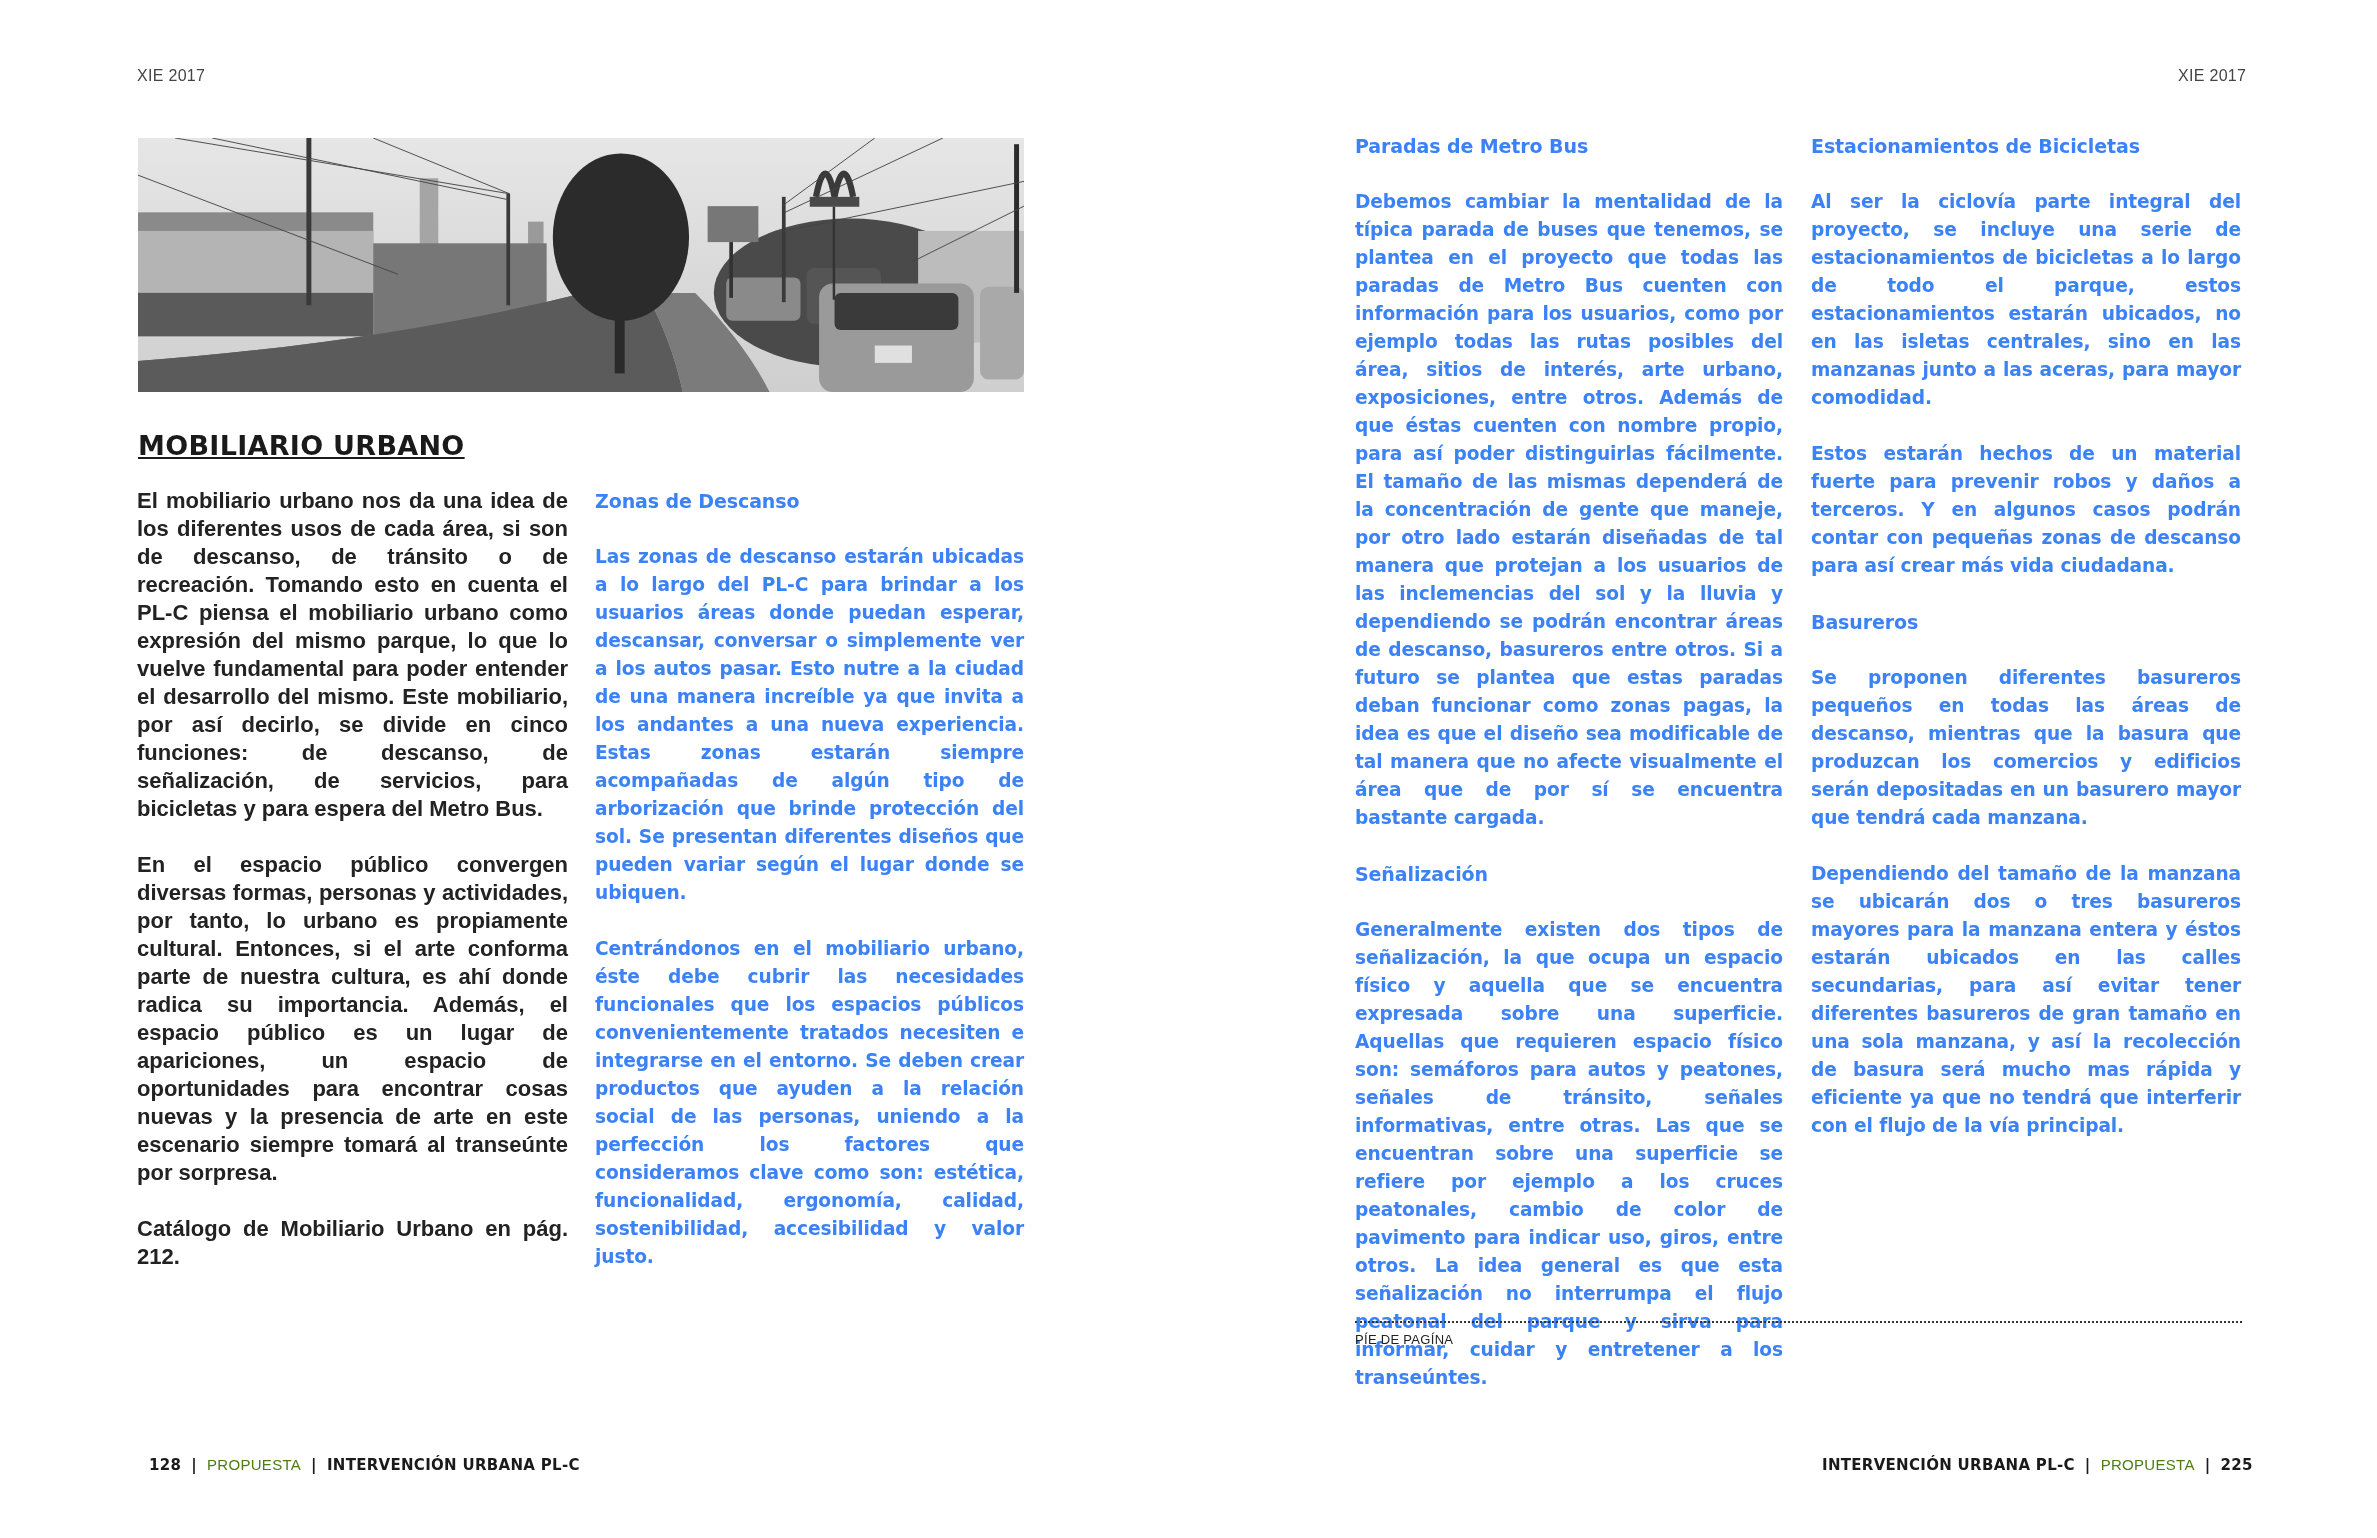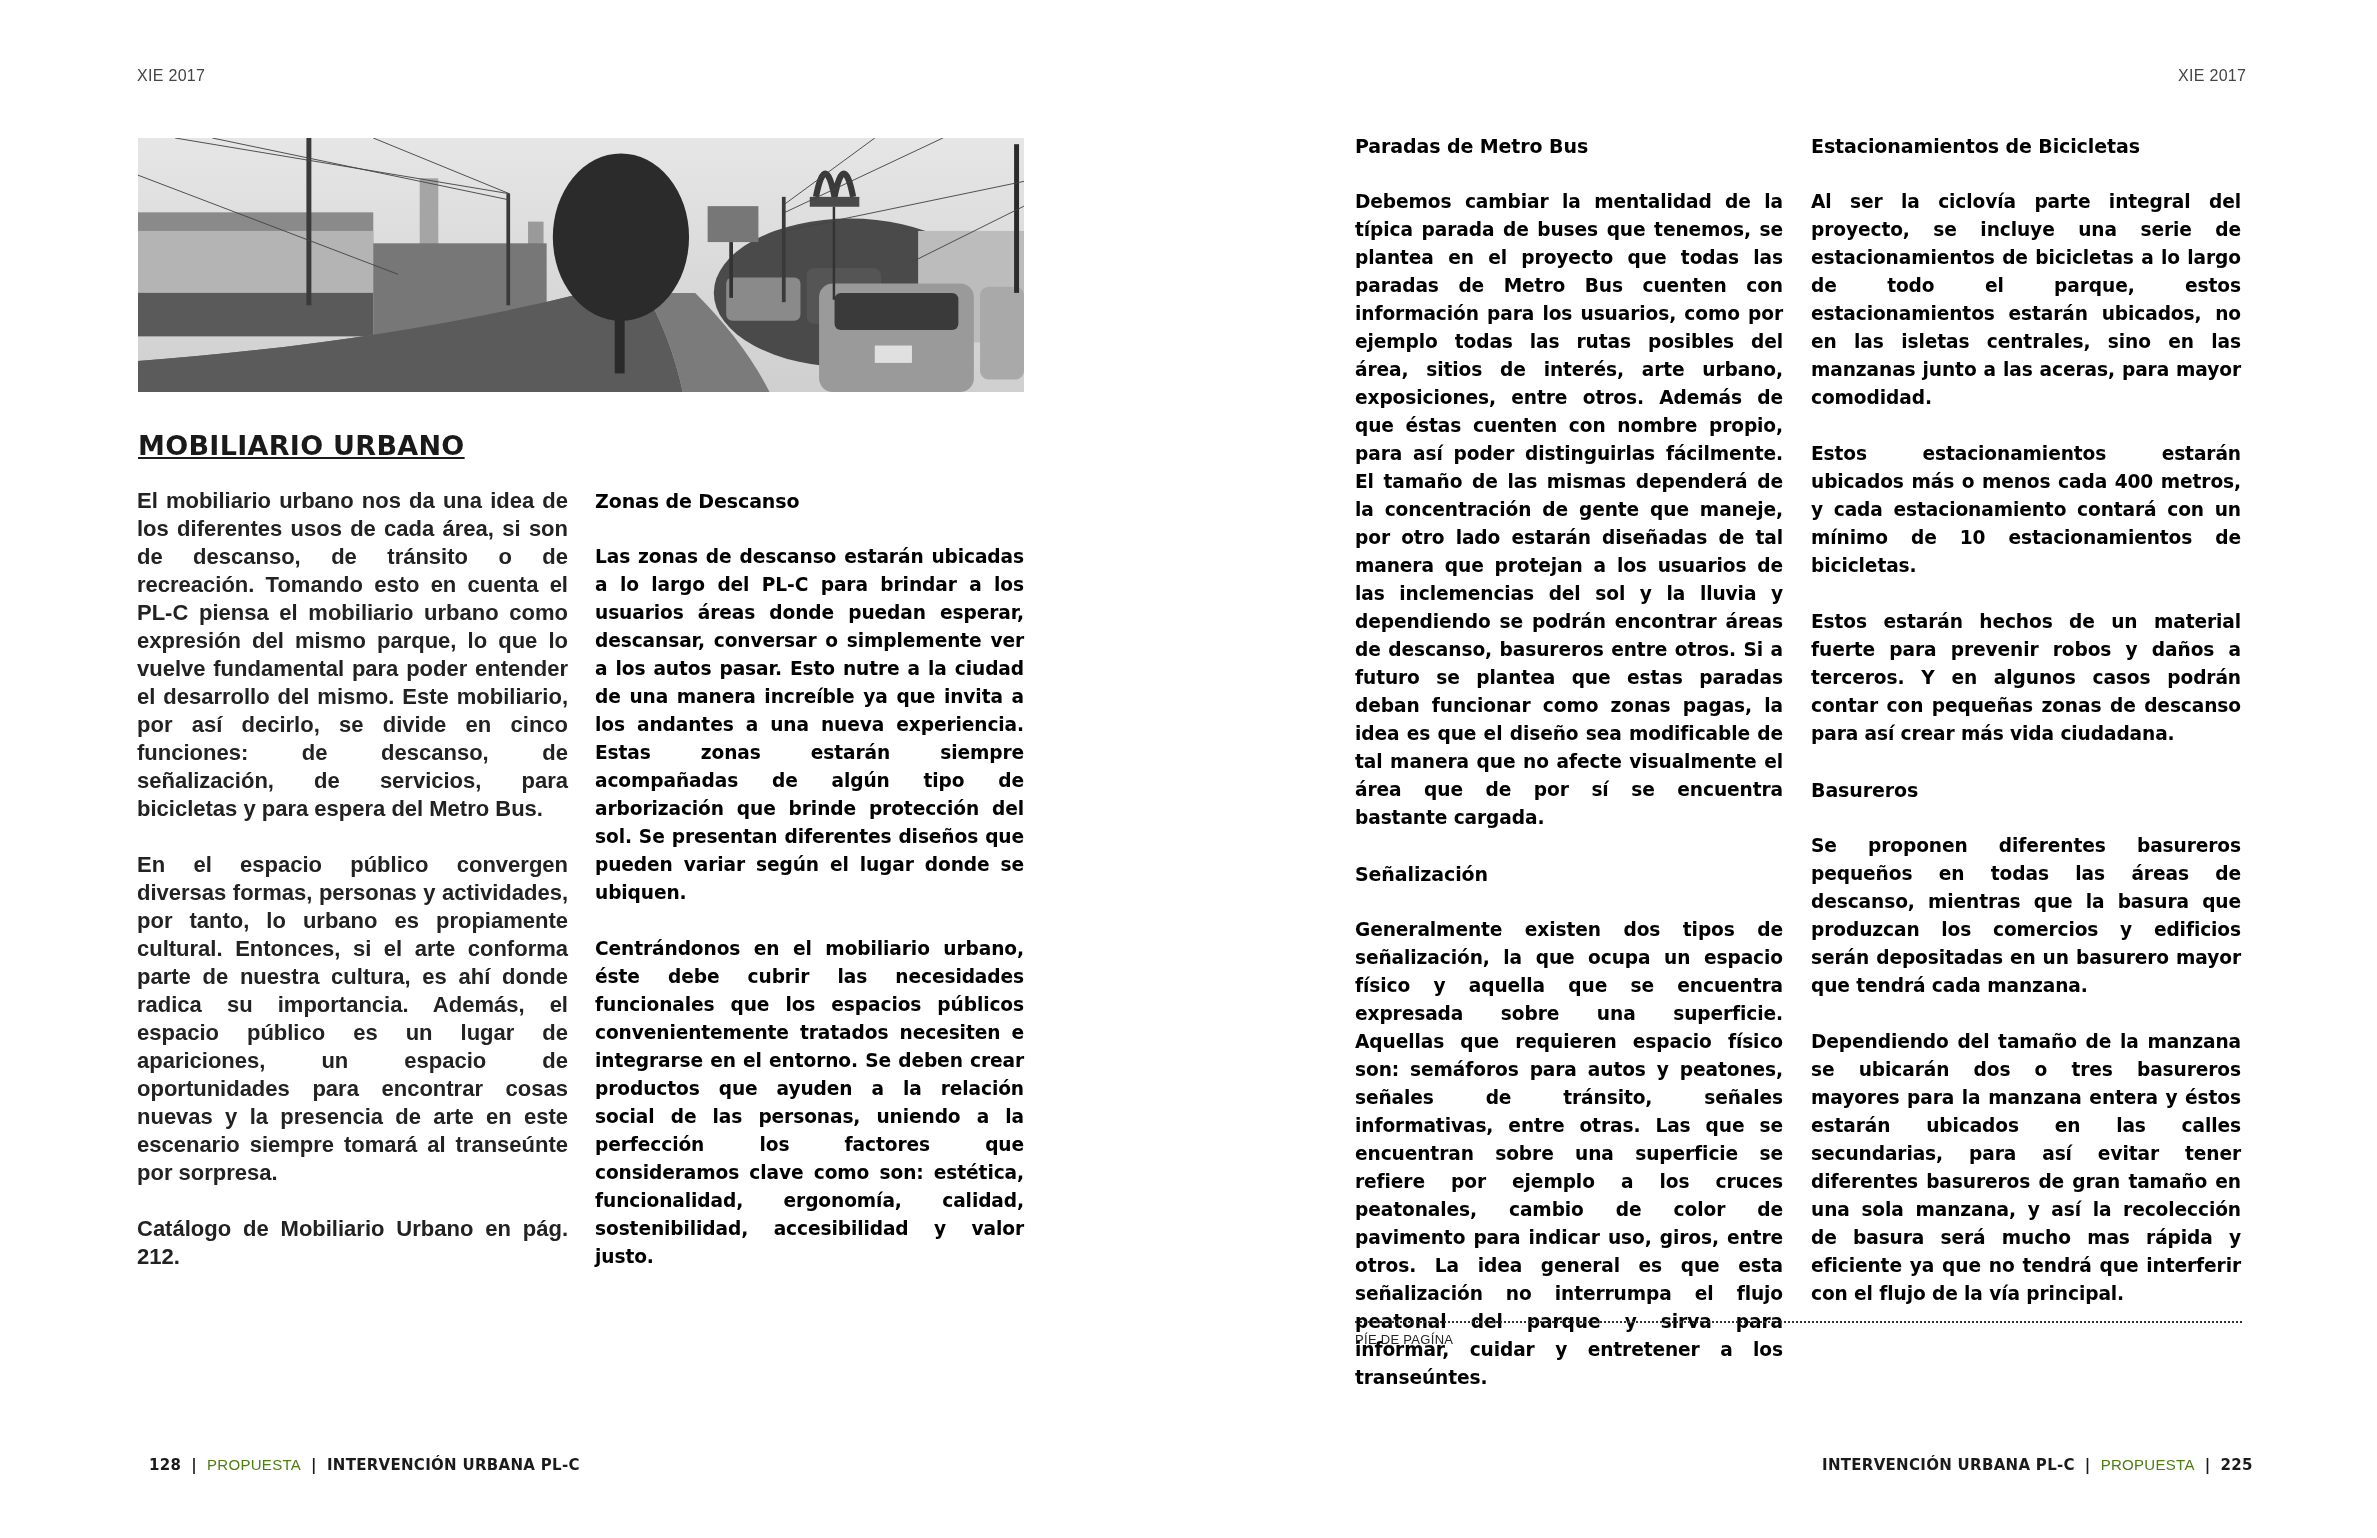--- a/index.html
+++ b/index.html
@@ -19,21 +19,21 @@
   .photo svg { display: block; width: 100%; height: 100%; }
   .section-title {
     position: absolute; left: 138px; top: 430px; margin: 0;
     font-family: "DejaVu Sans", sans-serif; font-weight: bold; font-size: 27px;
     letter-spacing: 0.3px; color: #1a1a1a; text-decoration: underline;
   }
   .col {
     position: absolute; font-size: 20.4px; line-height: 28px; text-align: justify;
   }
   .col.thin { font-family: "Liberation Sans", sans-serif; font-size: 22px; color: #222; }
-  .col.sans { font-family: "DejaVu Sans", sans-serif; font-size: 18.6px; color: #000000; letter-spacing: -0.1px; }
+  .col.sans { font-family: "DejaVu Sans", sans-serif; font-size: 18.6px; color: #3b82f6; letter-spacing: -0.1px; }
   .col p { margin: 0 0 28px 0; font-weight: bold; }
   .col h3 {
     margin: 0 0 28px 0; font-size: 19px; font-weight: bold;
     font-family: "DejaVu Sans", sans-serif; line-height: 28px; text-align: left;
   }
   .footnote-rule {
     position: absolute; left: 1355px; top: 1321px; width: 887px; height: 0;
     border-top: 2.5px dotted #333;
   }
   .footnote-label {
@@ -137,21 +137,20 @@
   <div class="col sans" style="left:1355px; top:132px; width:428px;">
     <h3>Paradas de Metro Bus</h3>
     <p>Debemos cambiar la mentalidad de la típica parada de buses que tenemos, se plantea en el proyecto que todas las paradas de Metro Bus cuenten con información para los usuarios, como por ejemplo todas las rutas posibles del área, sitios de interés, arte urbano, exposiciones, entre otros. Además de que éstas cuenten con nombre propio, para así poder distinguirlas fácilmente. El tamaño de las mismas dependerá de la concentración de gente que maneje, por otro lado estarán diseñadas de tal manera que protejan a los usuarios de las inclemencias del sol y la lluvia y dependiendo se podrán encontrar áreas de descanso, basureros entre otros. Si a futuro se plantea que estas paradas deban funcionar como zonas pagas, la idea es que el diseño sea modificable de tal manera que no afecte visualmente el área que de por sí se encuentra bastante cargada.</p>
     <h3>Señalización</h3>
     <p>Generalmente existen dos tipos de señalización, la que ocupa un espacio físico y aquella que se encuentra expresada sobre una superficie. Aquellas que requieren espacio físico son: semáforos para autos y peatones, señales de tránsito, señales informativas, entre otras. Las que se encuentran sobre una superficie se refiere por ejemplo a los cruces peatonales, cambio de color de pavimento para indicar uso, giros, entre otros. La idea general es que esta señalización no interrumpa el flujo peatonal del parque y sirva para informar, cuidar y entretener a los transeúntes.</p>
   </div>
 
   <div class="col sans" style="left:1811px; top:132px; width:430px;">
     <h3>Estacionamientos de Bicicletas</h3>
     <p>Al ser la ciclovía parte integral del proyecto, se incluye una serie de estacionamientos de bicicletas a lo largo de todo el parque, estos estacionamientos estarán ubicados, no en las isletas centrales, sino en las manzanas junto a las aceras, para mayor comodidad.</p>
-    <p>Estos estacionamientos estarán ubicados más o menos cada 400 metros, y cada estacionamiento contará con un mínimo de 10 estacionamientos de bicicletas.</p>
     <p>Estos estarán hechos de un material fuerte para prevenir robos y daños a terceros. Y en algunos casos podrán contar con pequeñas zonas de descanso para así crear más vida ciudadana.</p>
     <h3>Basureros</h3>
     <p>Se proponen diferentes basureros pequeños en todas las áreas de descanso, mientras que la basura que produzcan los comercios y edificios serán depositadas en un basurero mayor que tendrá cada manzana.</p>
     <p>Dependiendo del tamaño de la manzana se ubicarán dos o tres basureros mayores para la manzana entera y éstos estarán ubicados en las calles secundarias, para así evitar tener diferentes basureros de gran tamaño en una sola manzana, y así la recolección de basura será mucho mas rápida y eficiente ya que no tendrá que interferir con el flujo de la vía principal.</p>
   </div>
 
   <div class="footnote-rule"></div>
   <div class="footnote-label">PÍE DE PAGÍNA</div>
 
   <div class="folio" style="left:1822px;">

